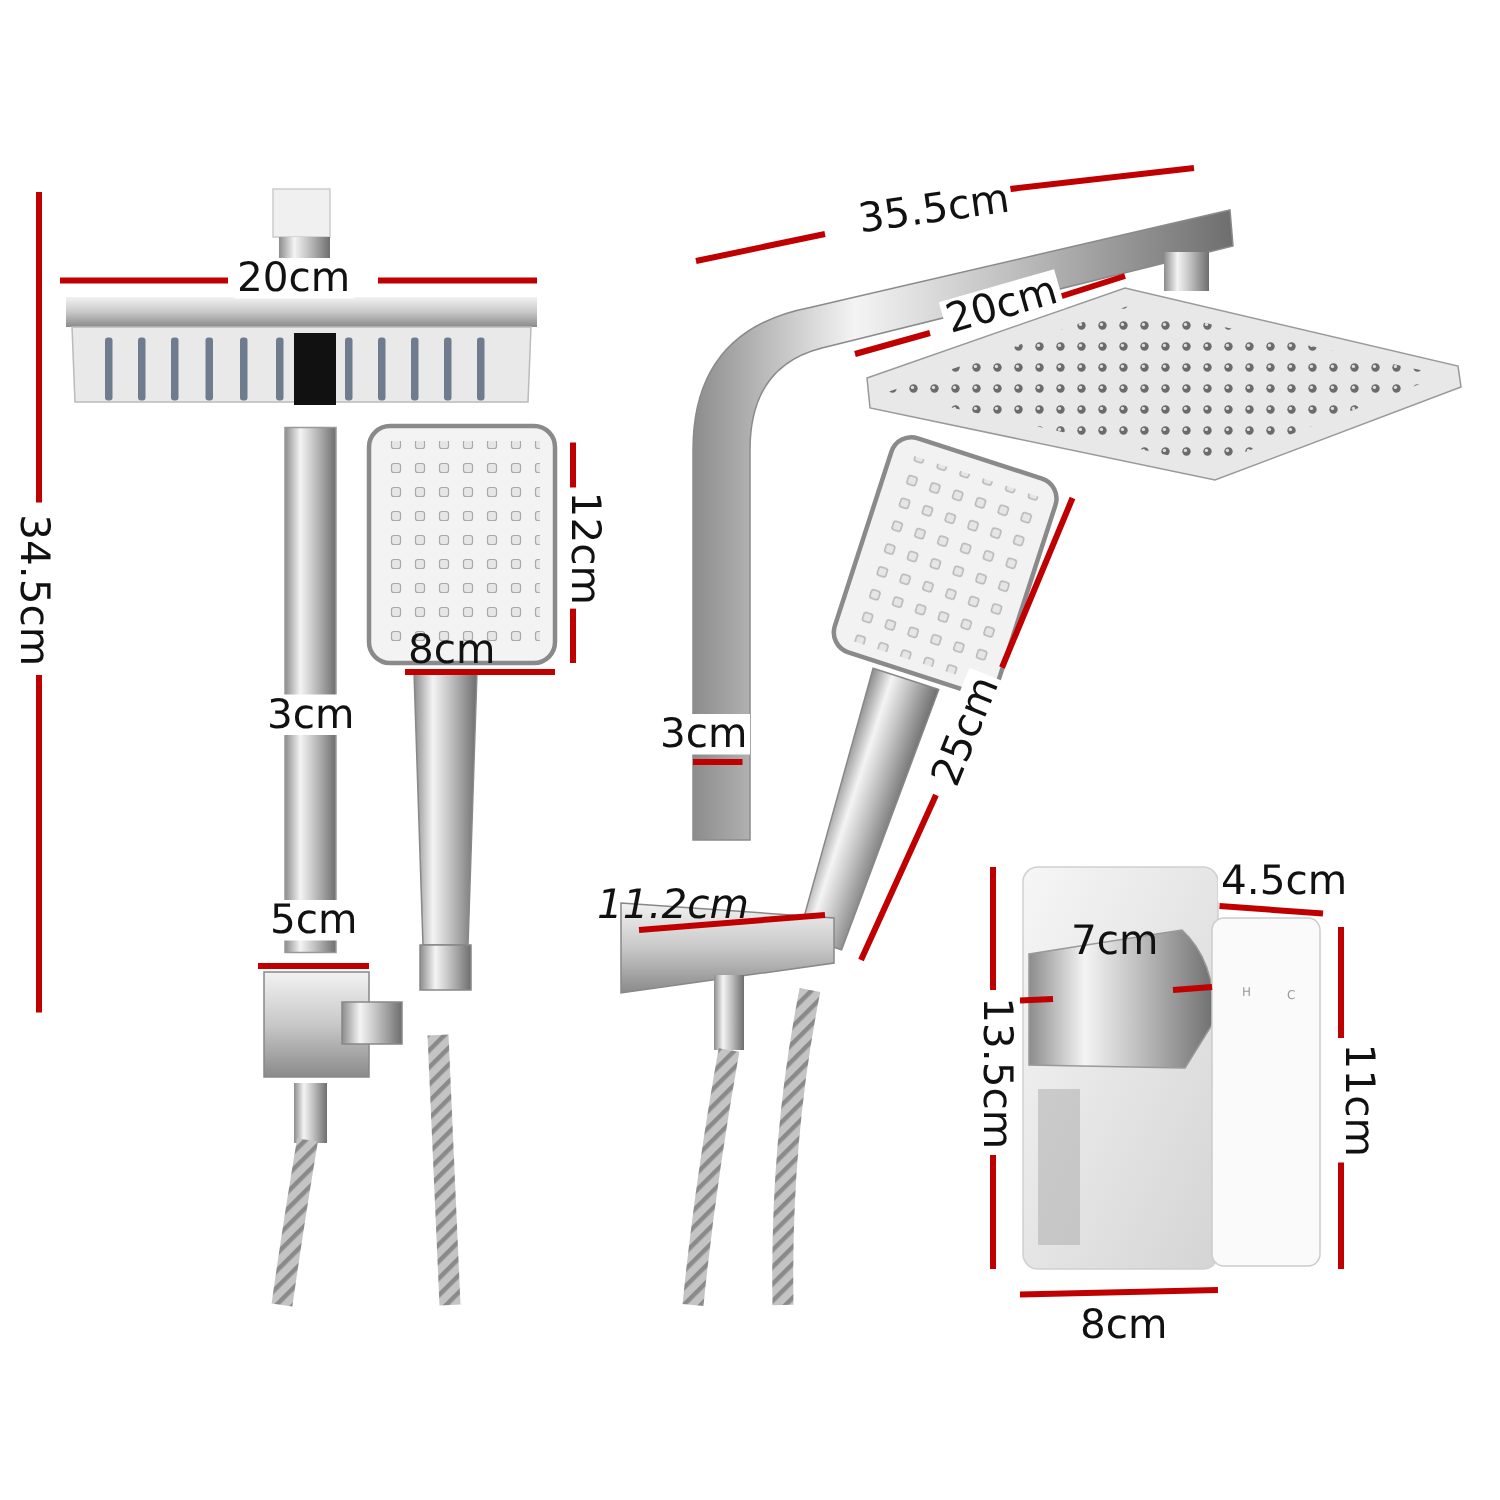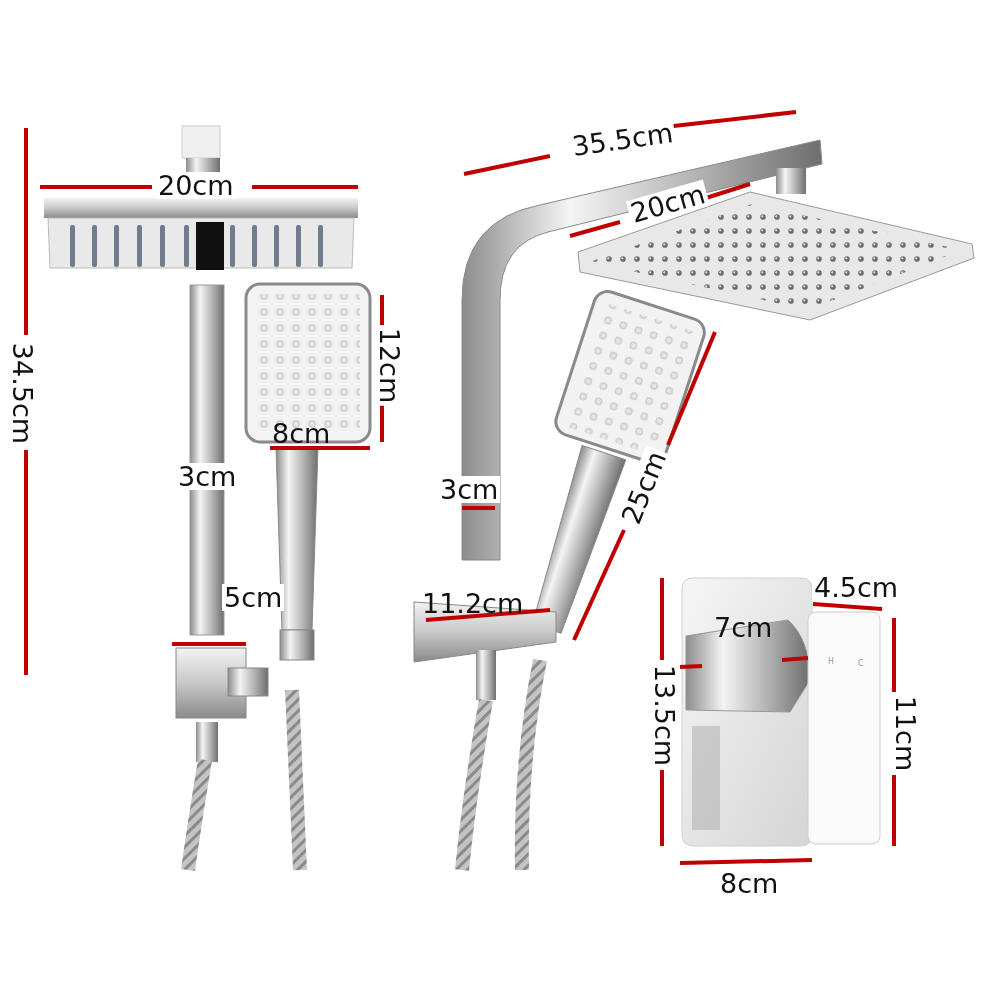--- a/index.html
+++ b/index.html
@@ -149,26 +149,26 @@
       <line x1="680" y1="863" x2="812" y2="860"></line>
     </g>
   </svg>
 
   
   <span class="label vlabel" style="left:-30px;top:380px;transform:rotate(90deg);">34.5cm</span>
   <span class="label" style="left:156px;top:172px;">20cm</span>
   <span class="label vlabel" style="left:350px;top:352px;transform:rotate(90deg);">12cm</span>
   <span class="label" style="left:270px;top:420px;background:transparent;">8cm</span>
   <span class="label" style="left:176px;top:463px;">3cm</span>
-  <span class="label" style="left:178px;top:584px;margin-left:44px;">5cm</span>
+  <span class="label" style="left:178px;top:600px;">5cm</span>
 
   <span class="label" style="left:570px;top:126px;transform:rotate(-8deg);">35.5cm</span>
   <span class="label" style="left:628px;top:190px;transform:rotate(-16deg);">20cm</span>
   <span class="label" style="left:438px;top:476px;">3cm</span>
   <span class="label vlabel" style="left:604px;top:474px;transform:rotate(-68deg);">25cm</span>
-  <span class="label" style="left:420px;top:590px;background:transparent;">11.2cm</span>
+  <span class="label" style="left:396px;top:590px;background:transparent;font-style:italic;">11.2cm</span>
 
   <span class="label" style="left:812px;top:574px;">4.5cm</span>
   <span class="label vlabel" style="left:612px;top:702px;transform:rotate(90deg);">13.5cm</span>
   <span class="label vlabel" style="left:866px;top:720px;transform:rotate(90deg);">11cm</span>
   <span class="label" style="left:712px;top:614px;background:transparent;">7cm</span>
   <span class="label" style="left:718px;top:870px;">8cm</span>
 </div>
 
 </body></html>

